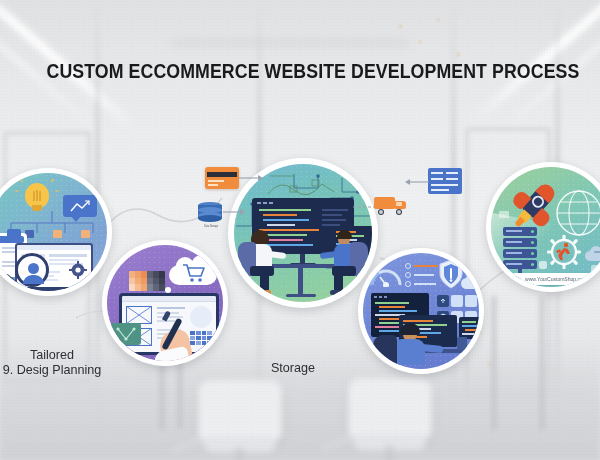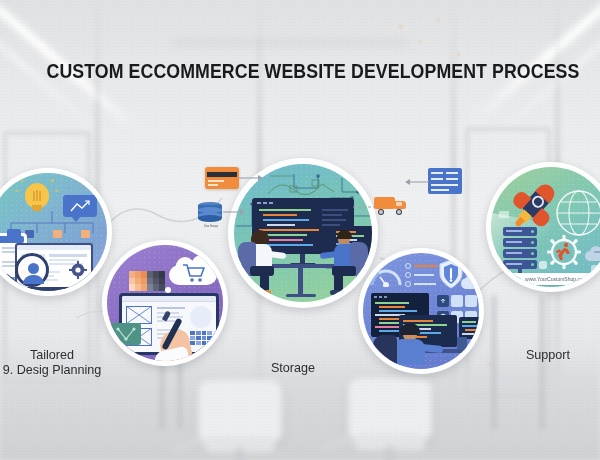--- a/index.html
+++ b/index.html
@@ -700,14 +700,13 @@
 
 <div class="lbl" style="left:0px; top:363px; width:104px;">
   <div>9. Desig Planning</div>
 </div>
 
 <div class="lbl" style="left:250px; top:361px; width:86px;">
   <div>Storage</div>
 </div>
 
 <div class="lbl" style="left:498px; top:348px; width:100px;">
-  <div>Support</div>
 </div>
 
 </body></html>

